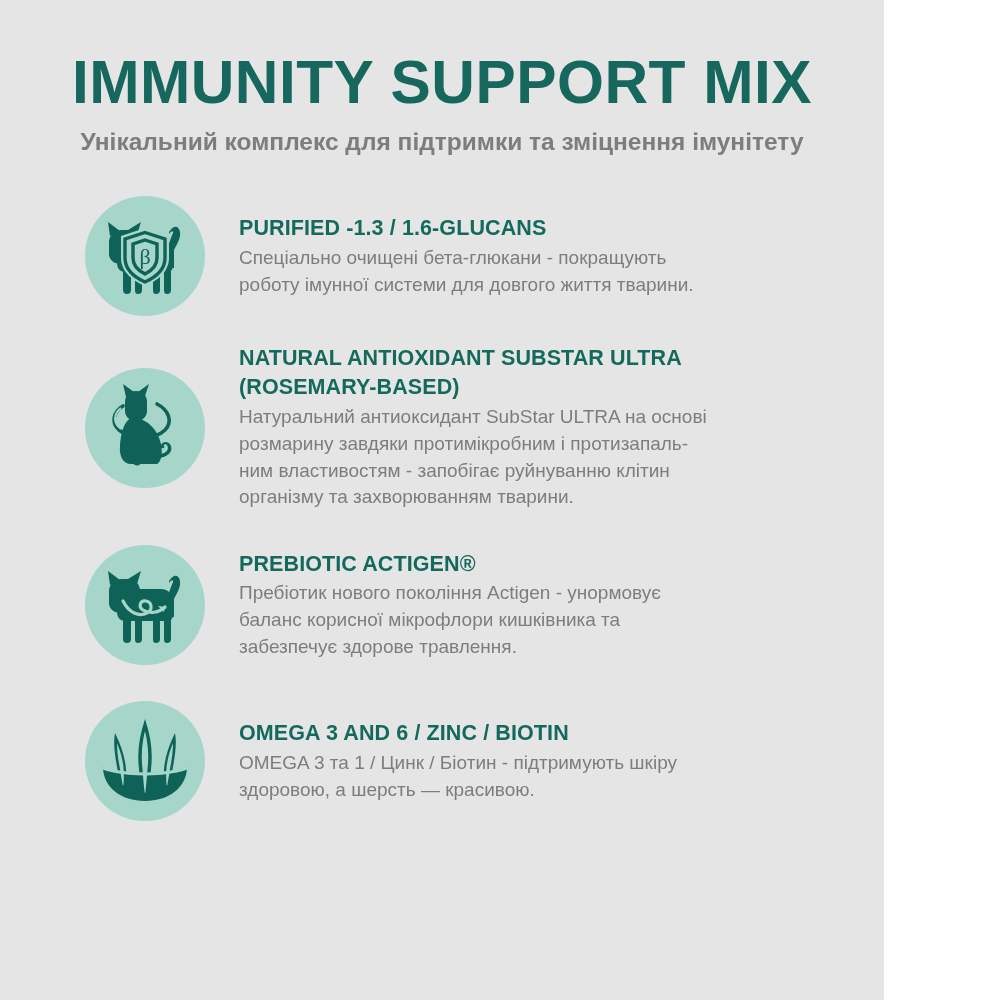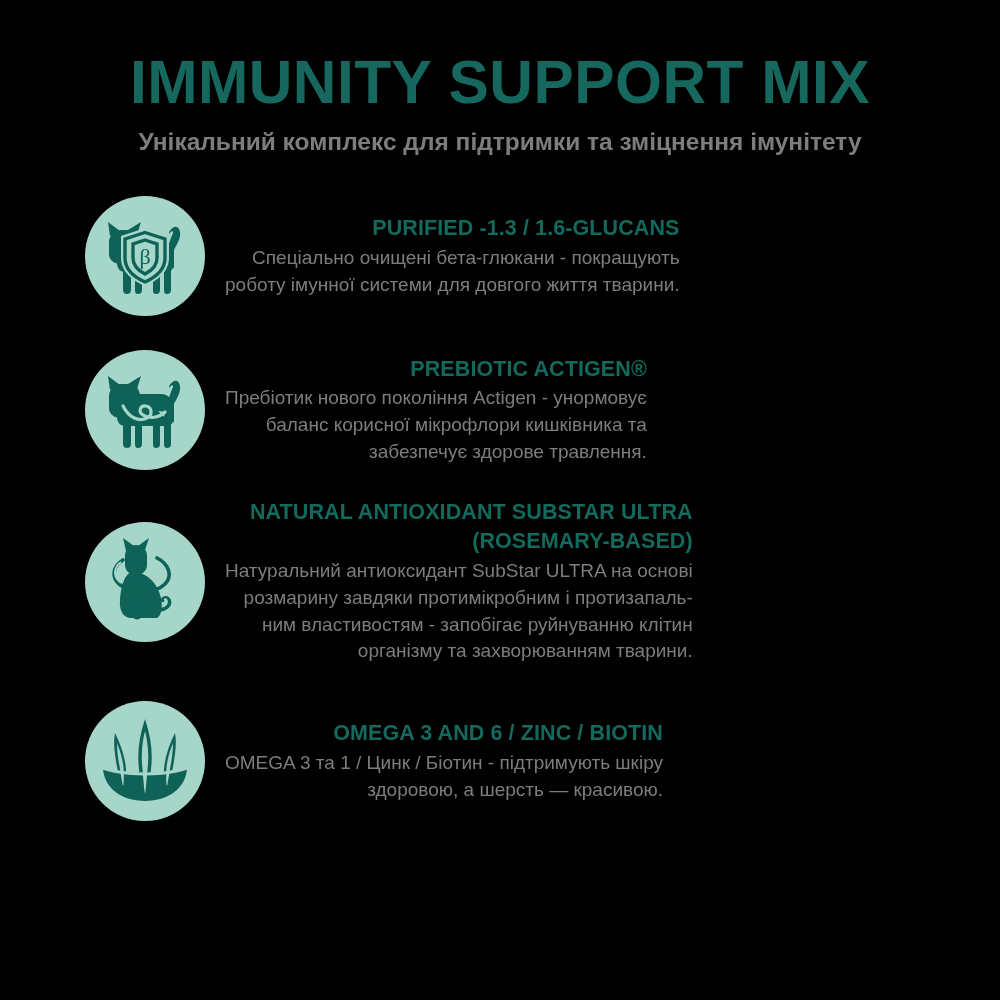--- a/index.html
+++ b/index.html
@@ -10,23 +10,23 @@
   }
   body {
     width: 1000px;
     height: 1000px;
     font-family: "Liberation Sans", sans-serif;
     color: #7b7b7b;
     overflow: hidden;
   }
   .page {
     position: relative;
-    width: 1000px;
+    width: 884px;
     height: 1000px;
-    background: #000000;
+    background: #e5e5e5;
     box-sizing: border-box;
   }
 
   
   .header {
     padding-top: 52px;
     text-align: center;
   }
   .main-title {
     margin: 0;
@@ -75,23 +75,22 @@
     justify-content: center;
     overflow: hidden;
   }
   .icon-badge svg {
     display: block;
     width: 100px;
     height: 100px;
   }
 
   .feature-text {
-    margin-left: 20px;
+    margin-left: 34px;
     max-width: 700px;
-    text-align: right;
   }
   .feature-heading {
     margin: 0 0 2px 0;
     font-size: 21.5px;
     font-weight: bold;
     line-height: 1.33;
     color: #14695d;
     letter-spacing: 0.1px;
   }
   .feature-body {
@@ -139,20 +138,52 @@
           <path d="M50 26.5 L70 33 L70 52 C70 63.5 60 71.5 50 76 C40 71.5 30 63.5 30 52 L30 33 Z" fill="none" stroke="#0f6257" stroke-width="3.4"></path>
           <path d="M50 34 L62 38 L62 52 C62 59.5 56 65 50 68 C44 65 38 59.5 38 52 L38 38 Z" fill="none" stroke="#0f6257" stroke-width="3.4"></path>
 
           <text x="50" y="58" text-anchor="middle" font-family="Liberation Serif, serif" font-size="22" fill="#0f6257">β</text>
         </svg>
       </div>
       <div class="feature-text">
         <h2 class="feature-heading">PURIFIED  -1.3 / 1.6-GLUCANS</h2>
         <p class="feature-body">Спеціально очищені бета-глюкани - покращують
 роботу імунної системи для довгого життя тварини.</p>
+      </div>
+    </div>
+
+    <div class="feature feature-3">
+      <div class="icon-badge">
+        <svg viewBox="0 0 100 100" xmlns="http://www.w3.org/2000/svg" aria-hidden="true">
+          <g fill="#0f6257">
+
+            <path d="M30 24 C30 17 35 13 41 13 C47 13 52 17 52 24 L52 33 C52 39 47 43 41 43 C35 43 30 39 30 33 Z"></path>
+            <path d="M31 19 L28 6 L39 14 Z"></path>
+            <path d="M50 18 L54 6 L43 14 Z"></path>
+
+            <path d="M38 40 C52 40 63 52 66 66 C68 76 66 84 62 86 L36 86 C28 86 24 78 25 68 C26 54 30 40 38 40 Z"></path>
+
+            <path d="M38 68 L46 68 L46 84 C46 86.5 44 87.5 42 87.5 C40 87.5 38 86.5 38 84 Z"></path>
+
+            <path d="M62 80 C72 80 78 74 76 68 C74 63 68 63 66 67 C65 69.5 67 71 68.5 70 C70 69 69.5 67.5 68.5 67.5 L70 66 C74 67 74 73 69 75 C65 76.5 60 76 57 74 Z"></path>
+          </g>
+
+          <g fill="none" stroke="#0f6257" stroke-width="3.6" stroke-linecap="round">
+            <path d="M62 26 C74 32 78 44 70 52 C60 62 36 62 24 52 C16 45 18 34 28 28"></path>
+          </g>
+          <path d="M26 30 C18 36 18 45 26 51" fill="none" stroke="#a6d6ca" stroke-width="2"></path>
+        </svg>
+      </div>
+      <div class="feature-text">
+        <h2 class="feature-heading" style="white-space: pre-line;">NATURAL ANTIOXIDANT SUBSTAR ULTRA
+(ROSEMARY-BASED)</h2>
+        <p class="feature-body">Натуральний антиоксидант SubStar ULTRA на основі
+розмарину завдяки протимікробним і протизапаль-
+ним властивостям - запобігає руйнуванню клітин
+організму та захворюванням тварини.</p>
       </div>
     </div>
 
     <div class="feature feature-2">
       <div class="icon-badge">
         <svg viewBox="0 0 100 100" xmlns="http://www.w3.org/2000/svg" aria-hidden="true">
           <g fill="#0f6257">
             <path d="M74 26 C79 18 84 20 85 26 C86 32 82 38 79 44 L79 62 L73 62 L73 44 C73 38 77 30 78 27 C78.6 24.6 76.4 24.2 74 28 Z"></path>
             <path d="M22 44 C22 38 28 34 36 34 L66 34 C73 34 78 39 78 46 L78 60 C78 64 75 66 72 66 L30 66 C25 66 22 62 22 57 Z"></path>
             <path d="M14 36 C14 29 20 24 27 24 L33 24 C40 24 45 29 45 36 L45 48 C45 54 40 58 33 58 L26 58 C19 58 14 54 14 48 Z"></path>
@@ -171,52 +202,20 @@
         </svg>
       </div>
       <div class="feature-text">
         <h2 class="feature-heading">PREBIOTIC ACTIGEN®</h2>
         <p class="feature-body">Пребіотик нового покоління Actigen - унормовує
 баланс корисної мікрофлори кишківника та
 забезпечує здорове травлення.</p>
       </div>
     </div>
 
-    <div class="feature feature-3">
-      <div class="icon-badge">
-        <svg viewBox="0 0 100 100" xmlns="http://www.w3.org/2000/svg" aria-hidden="true">
-          <g fill="#0f6257">
-
-            <path d="M30 24 C30 17 35 13 41 13 C47 13 52 17 52 24 L52 33 C52 39 47 43 41 43 C35 43 30 39 30 33 Z"></path>
-            <path d="M31 19 L28 6 L39 14 Z"></path>
-            <path d="M50 18 L54 6 L43 14 Z"></path>
-
-            <path d="M38 40 C52 40 63 52 66 66 C68 76 66 84 62 86 L36 86 C28 86 24 78 25 68 C26 54 30 40 38 40 Z"></path>
-
-            <path d="M38 68 L46 68 L46 84 C46 86.5 44 87.5 42 87.5 C40 87.5 38 86.5 38 84 Z"></path>
-
-            <path d="M62 80 C72 80 78 74 76 68 C74 63 68 63 66 67 C65 69.5 67 71 68.5 70 C70 69 69.5 67.5 68.5 67.5 L70 66 C74 67 74 73 69 75 C65 76.5 60 76 57 74 Z"></path>
-          </g>
-
-          <g fill="none" stroke="#0f6257" stroke-width="3.6" stroke-linecap="round">
-            <path d="M62 26 C74 32 78 44 70 52 C60 62 36 62 24 52 C16 45 18 34 28 28"></path>
-          </g>
-          <path d="M26 30 C18 36 18 45 26 51" fill="none" stroke="#a6d6ca" stroke-width="2"></path>
-        </svg>
-      </div>
-      <div class="feature-text">
-        <h2 class="feature-heading" style="white-space: pre-line;">NATURAL ANTIOXIDANT SUBSTAR ULTRA
-(ROSEMARY-BASED)</h2>
-        <p class="feature-body">Натуральний антиоксидант SubStar ULTRA на основі
-розмарину завдяки протимікробним і протизапаль-
-ним властивостям - запобігає руйнуванню клітин
-організму та захворюванням тварини.</p>
-      </div>
-    </div>
-
     <div class="feature feature-4">
       <div class="icon-badge">
         <svg viewBox="0 0 100 100" xmlns="http://www.w3.org/2000/svg" aria-hidden="true">
 
           <path d="M8 56 C8 56 22 62 50 62 C78 62 92 56 92 56 C92 76 74 90 50 90 C26 90 8 76 8 56 Z" fill="#0f6257"></path>
 
           <path d="M50 8 C56 26 58 42 56 58 C55 70 54 78 53 84 C52.6 86.5 47.4 86.5 47 84 C46 78 45 70 44 58 C42 42 44 26 50 8 Z" fill="#0f6257"></path>
           <path d="M50 20 C53 32 54 44 52.6 57 C51.8 68 51 76 50.4 81 C50.2 82.4 49.8 82.4 49.6 81 C49 76 48.2 68 47.4 57 C46 44 47 32 50 20 Z" fill="#a6d6ca"></path>
 
           <path d="M20 22 C26 34 30 46 31 58 C31.5 66 31 72 30.5 76 C30.2 78 26.5 78 26 76 C25 70 23.5 64 22 56 C20 44 18 32 20 22 Z" fill="#0f6257"></path>

